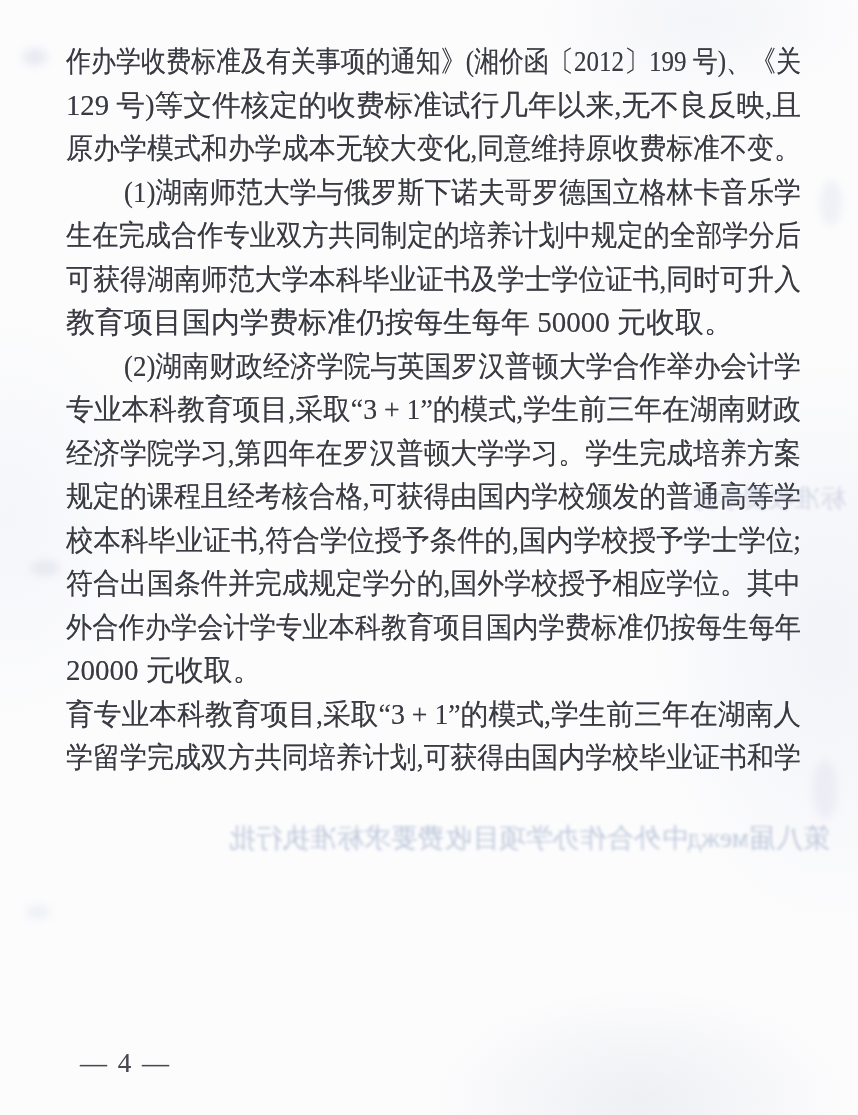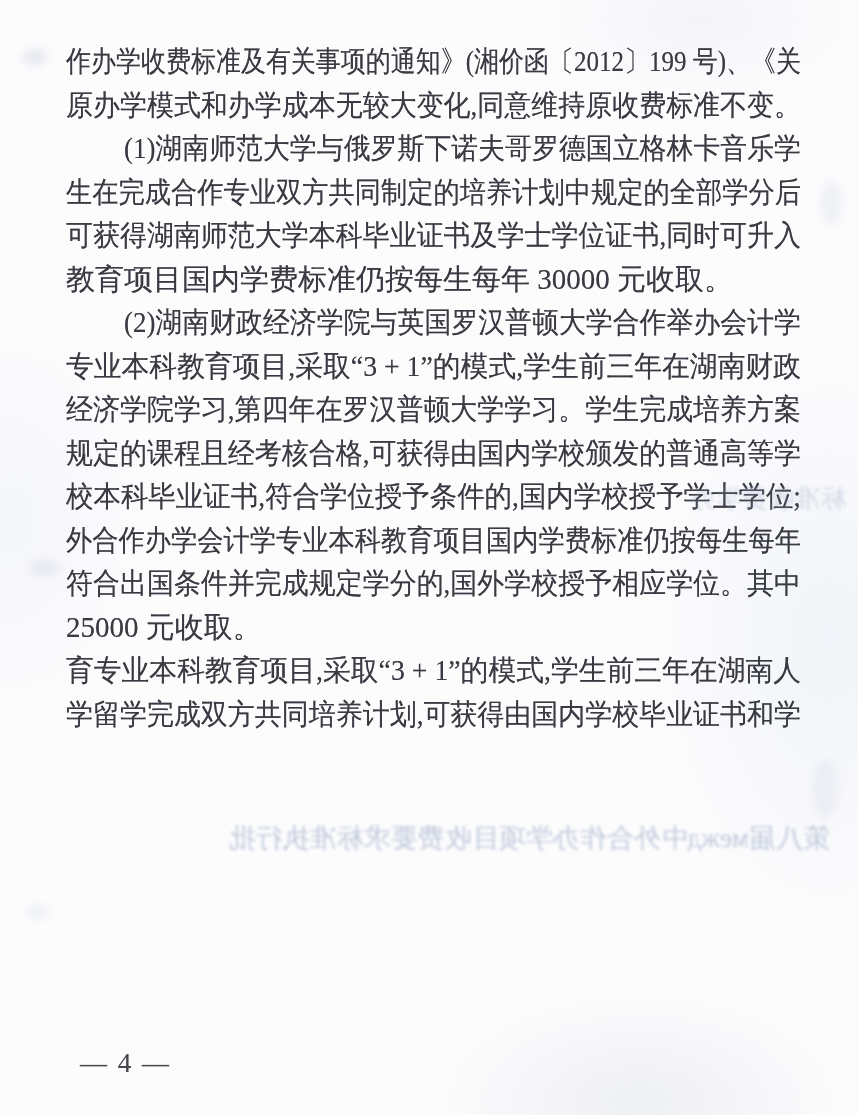--- a/index.html
+++ b/index.html
@@ -56,33 +56,34 @@
 
 <div class="scan-tint"></div>
 <div class="smudge s1"></div>
 <div class="smudge s2"></div>
 <div class="smudge s3"></div>
 <div class="smudge s4"></div>
 <div class="smudge s5"></div>
 
 <div class="doc-body">
     <div class="line"><span class="line-inner" style="transform: scaleX(0.861586);">作办学收费标准及有关事项的通知》(湘价函〔2012〕199 号)、《关</span></div>
+    <div class="line"><span class="line-inner" style="transform: scaleX(0.99067);">129 号)等文件核定的收费标准试行几年以来,无不良反映,且</span></div>
     <div class="line"><span class="line-inner" style="transform: scaleX(0.930085);">原办学模式和办学成本无较大变化,同意维持原收费标准不变。</span></div>
     <div class="line indent"><span class="line-inner" style="transform: scaleX(0.927616);">(1)湖南师范大学与俄罗斯下诺夫哥罗德国立格林卡音乐学</span></div>
     <div class="line"><span class="line-inner" style="transform: scaleX(0.905172);">生在完成合作专业双方共同制定的培养计划中规定的全部学分后</span></div>
     <div class="line"><span class="line-inner" style="transform: scaleX(0.930085);">可获得湖南师范大学本科毕业证书及学士学位证书,同时可升入</span></div>
-    <div class="line"><span class="line-inner" style="transform: scaleX(1);">教育项目国内学费标准仍按每生每年 30000 元收取。</span></div>
+    <div class="line"><span class="line-inner" style="transform: scaleX(1);">教育项目国内学费标准仍按每生每年 50000 元收取。</span></div>
     <div class="line indent"><span class="line-inner" style="transform: scaleX(0.927616);">(2)湖南财政经济学院与英国罗汉普顿大学合作举办会计学</span></div>
     <div class="line"><span class="line-inner" style="transform: scaleX(0.958142);">专业本科教育项目,采取“3 + 1”的模式,学生前三年在湖南财政</span></div>
     <div class="line"><span class="line-inner" style="transform: scaleX(0.930085);">经济学院学习,第四年在罗汉普顿大学学习。学生完成培养方案</span></div>
     <div class="line"><span class="line-inner" style="transform: scaleX(0.930085);">规定的课程且经考核合格,可获得由国内学校颁发的普通高等学</span></div>
     <div class="line"><span class="line-inner" style="transform: scaleX(0.946479);">校本科毕业证书,符合学位授予条件的,国内学校授予学士学位;</span></div>
+    <div class="line"><span class="line-inner" style="transform: scaleX(0.930085);">符合出国条件并完成规定学分的,国外学校授予相应学位。其中</span></div>
     <div class="line"><span class="line-inner" style="transform: scaleX(0.905172);">外合作办学会计学专业本科教育项目国内学费标准仍按每生每年</span></div>
-    <div class="line"><span class="line-inner" style="transform: scaleX(0.930085);">符合出国条件并完成规定学分的,国外学校授予相应学位。其中</span></div>
-    <div class="line"><span class="line-inner" style="transform: scaleX(1);">25000 元收取。</span></div>
+    <div class="line"><span class="line-inner" style="transform: scaleX(1);">20000 元收取。</span></div>
     <div class="line"><span class="line-inner" style="transform: scaleX(0.958142);">育专业本科教育项目,采取“3 + 1”的模式,学生前三年在湖南人</span></div>
     <div class="line"><span class="line-inner" style="transform: scaleX(0.930085);">学留学完成双方共同培养计划,可获得由国内学校毕业证书和学</span></div>
   </div>
 
 <div class="ghost-row">策八届межд中外合作办学项目收费要求标准执行批复规则通知</div>
 <div class="ghost-row2">标准收费学办</div>
 
 <div class="page-footer">— 4 —</div>
 
 </body></html>

